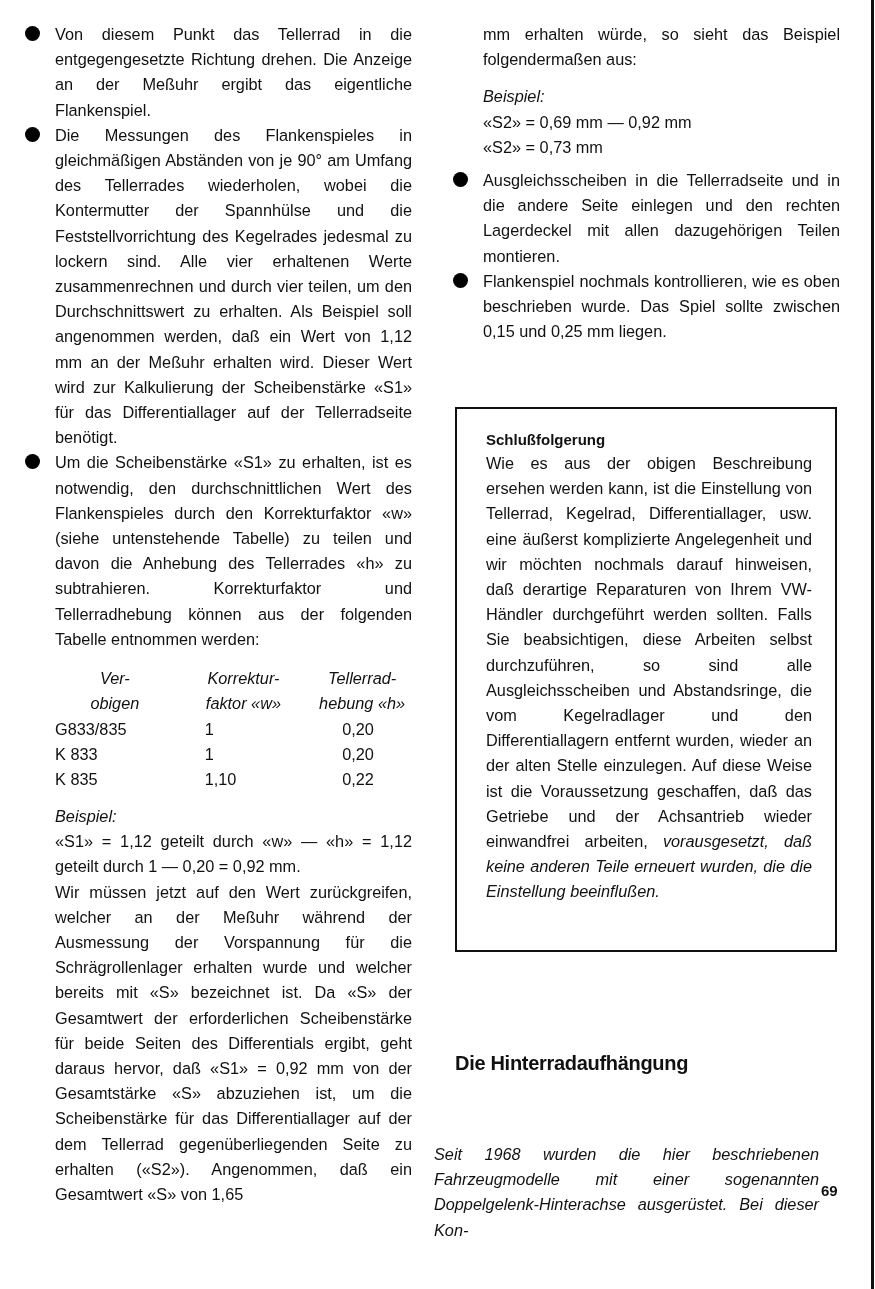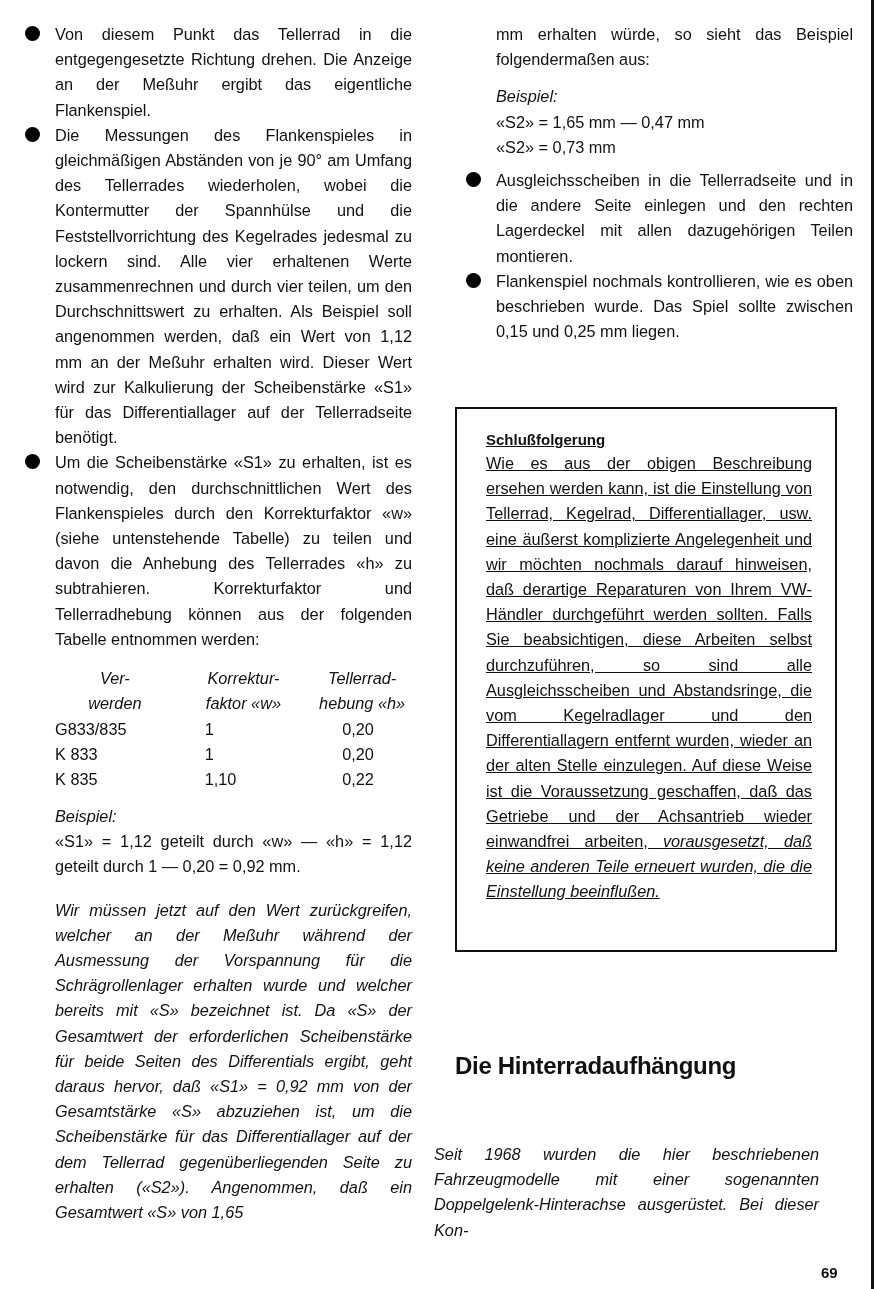--- a/index.html
+++ b/index.html
@@ -4,52 +4,52 @@
 <style>
   html, body { margin: 0; padding: 0; background: #ffffff; }
   body {
     width: 875px; height: 1289px; position: relative; overflow: hidden;
     font-family: "Liberation Sans", sans-serif; color: #111;
     font-size: 16.3px;
   }
   .right-edge { position: absolute; left: 871px; top: 0; width: 3px; height: 1289px; background: #111; }
   .col { position: absolute; }
   .col-left { left: 55px; top: 22px; width: 357px; }
-  .col-right { left: 483px; top: 22px; width: 357px; margin-left: 13px; }
+  .col-right { left: 483px; top: 22px; width: 357px; }
   p, .line { margin: 0; }
   .para { line-height: 25.2px; text-align: justify; text-align-last: left; }
   .bullet-item { position: relative; }
   .bullet-dot {
     position: absolute; left: -30px; top: 4px; width: 15px; height: 15px;
     border-radius: 50%; background: #000;
   }
   .ital { font-style: italic; }
   table.tbl { border-collapse: collapse; margin-top: 14px; font-size: 16.3px; }
   table.tbl td, table.tbl th { padding: 0; height: 25.2px; font-weight: normal; text-align: left; vertical-align: middle; }
   table.tbl th { font-style: italic; text-align: center; }
   .c1 { width: 120px; }
   .c2 { width: 138px; }
   .c3 { width: 100px; }
   .center-c2 { padding-left: 30px !important; }
   .center-c3 { padding-left: 30px !important; margin-top: 44px; }
   .conclusion-box {
     position: absolute; left: 455px; top: 407px; width: 382px; height: 545px;
     border: 2px solid #111; box-sizing: border-box;
   }
-  .conclusion-inner { position: absolute; left: 29px; top: 20px; width: 326px; text-decoration: underline; }
+  .conclusion-inner { position: absolute; left: 29px; top: 20px; width: 326px; }
   .conclusion-title { font-weight: bold; font-size: 15px; line-height: 22px; }
   .section-heading {
     position: absolute; left: 455px; top: 1052px;
-    font-weight: bold; font-size: 24px; letter-spacing: -0.3px;
+    font-weight: bold; font-size: 20px; letter-spacing: -0.3px;
   }
   .section-text { position: absolute; left: 434px; top: 1142px; width: 385px; font-style: italic; }
-  .page-number { position: absolute; left: 821px; top: 1264px; font-weight: bold; font-size: 15px; }
+  .page-number { position: absolute; left: 821px; top: 1182px; font-weight: bold; font-size: 15px; }
   .mt6 { margin-top: 8px; }
   .mt12 { margin-top: 12px; }
-  .mt18 { margin-top: 18px; font-style: italic; }
+  .mt18 { margin-top: 0; }
 </style>
 </head>
 <body>
 
 <div class="right-edge"></div>
 
 <div class="col col-left">
   <div class="bullet-item para">
     <span class="bullet-dot"></span>
     <p>Von diesem Punkt das Tellerrad in die entgegengesetzte Richtung drehen. Die Anzeige an der Meßuhr ergibt das eigentliche Flankenspiel.</p>
@@ -64,21 +64,21 @@
   </div>
 
   <table class="tbl">
     <thead>
       <tr>
         <th class="c1">Ver-</th>
         <th class="c2">Korrektur-</th>
         <th class="c3">Tellerrad-</th>
       </tr>
       <tr>
-        <th class="c1">werden</th>
+        <th class="c1">obigen</th>
         <th class="c2">faktor «w»</th>
         <th class="c3">hebung «h»</th>
       </tr>
     </thead>
     <tbody>
       <tr>
         <td>G833/835</td>
         <td class="center-c2">1</td>
         <td class="center-c3">0,20</td>
       </tr>
@@ -100,21 +100,21 @@
     <p>«S1» = 1,12 geteilt durch «w» — «h» = 1,12 geteilt durch 1 — 0,20 = 0,92 mm.</p>
   </div>
 
   <p class="para mt18">Wir müssen jetzt auf den Wert zurückgreifen, welcher an der Meßuhr während der Ausmessung der Vorspannung für die Schrägrollenlager erhalten wurde und welcher bereits mit «S» bezeichnet ist. Da «S» der Gesamtwert der erforderlichen Scheibenstärke für beide Seiten des Differentials ergibt, geht daraus hervor, daß «S1» = 0,92 mm von der Gesamtstärke «S» abzuziehen ist, um die Scheibenstärke für das Differentiallager auf der dem Tellerrad gegenüberliegenden Seite zu erhalten («S2»). Angenommen, daß ein Gesamtwert «S» von 1,65</p>
 </div>
 
 <div class="col col-right">
   <p class="para">mm erhalten würde, so sieht das Beispiel folgendermaßen aus:</p>
   <div class="para mt12">
     <p class="ital">Beispiel:</p>
-    <p>«S2» = 1,65 mm — 0,47 mm</p>
+    <p>«S2» = 0,69 mm — 0,92 mm</p>
     <p>«S2» = 0,73 mm</p>
   </div>
   <div class="bullet-item para mt6">
     <span class="bullet-dot"></span>
     <p>Ausgleichsscheiben in die Tellerradseite und in die andere Seite einlegen und den rechten Lagerdeckel mit allen dazugehörigen Teilen montieren.</p>
   </div>
   <div class="bullet-item para">
     <span class="bullet-dot"></span>
     <p>Flankenspiel nochmals kontrollieren, wie es oben beschrieben wurde. Das Spiel sollte zwischen 0,15 und 0,25 mm liegen.</p>
   </div>

